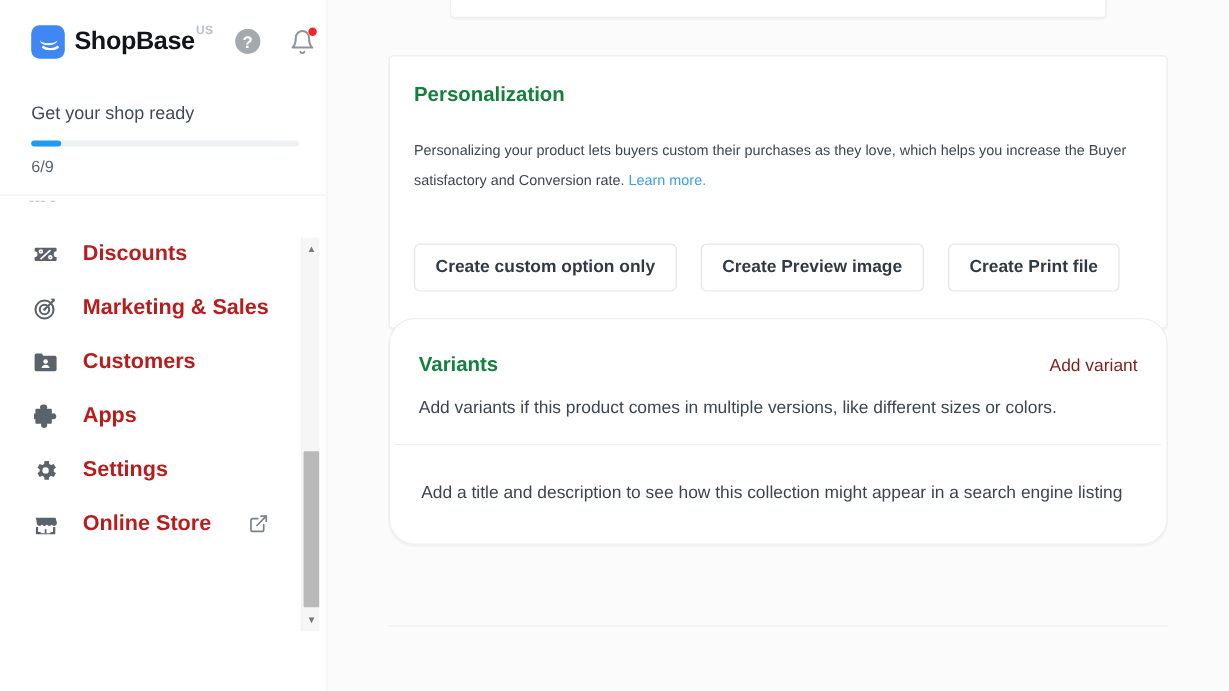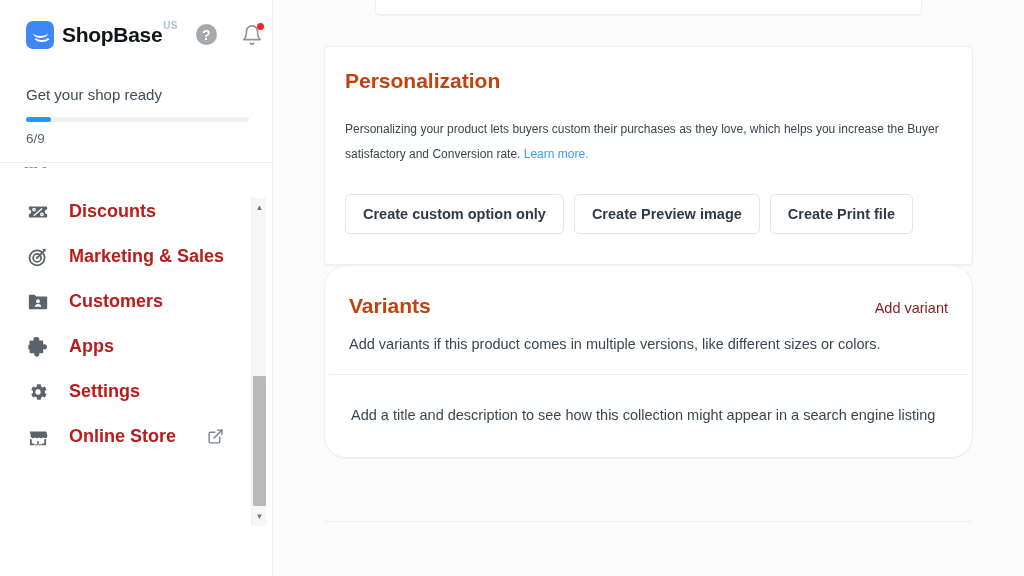--- a/index.html
+++ b/index.html
@@ -201,41 +201,41 @@
     top: -40px; height: 55px;
   }
   .card-personalization {
     position: absolute;
     left: 51px; right: 51px;
     top: 46px;
     padding: 22px 0 26px 0;
     margin: 0;
   }
   .card-title {
-    font-size: 21px; font-weight: bold;
-    color: #c2410c;
+    font-size: 17px; font-weight: bold;
+    color: #15803d;
     padding: 0 20px;
   }
   .card-body {
     margin-top: 24px;
     padding: 0 20px;
     font-size: 12px;
     line-height: 25px;
     color: #3c464f;
   }
   .link {
     color: #3b9cf0;
     text-decoration: none;
     cursor: pointer;
   }
   .btn-row {
     display: flex;
-    gap: 10px;
+    gap: 20px;
     padding: 4px 20px;
-    margin-top: 23px;
+    margin-top: 36px;
   }
   .btn {
     border: 1px solid #e3e6e9;
     background: #ffffff;
     border-radius: 5px;
     padding: 11px 17px;
     font-size: 14.5px;
     font-weight: bold;
     color: #2f3a45;
     cursor: pointer;

